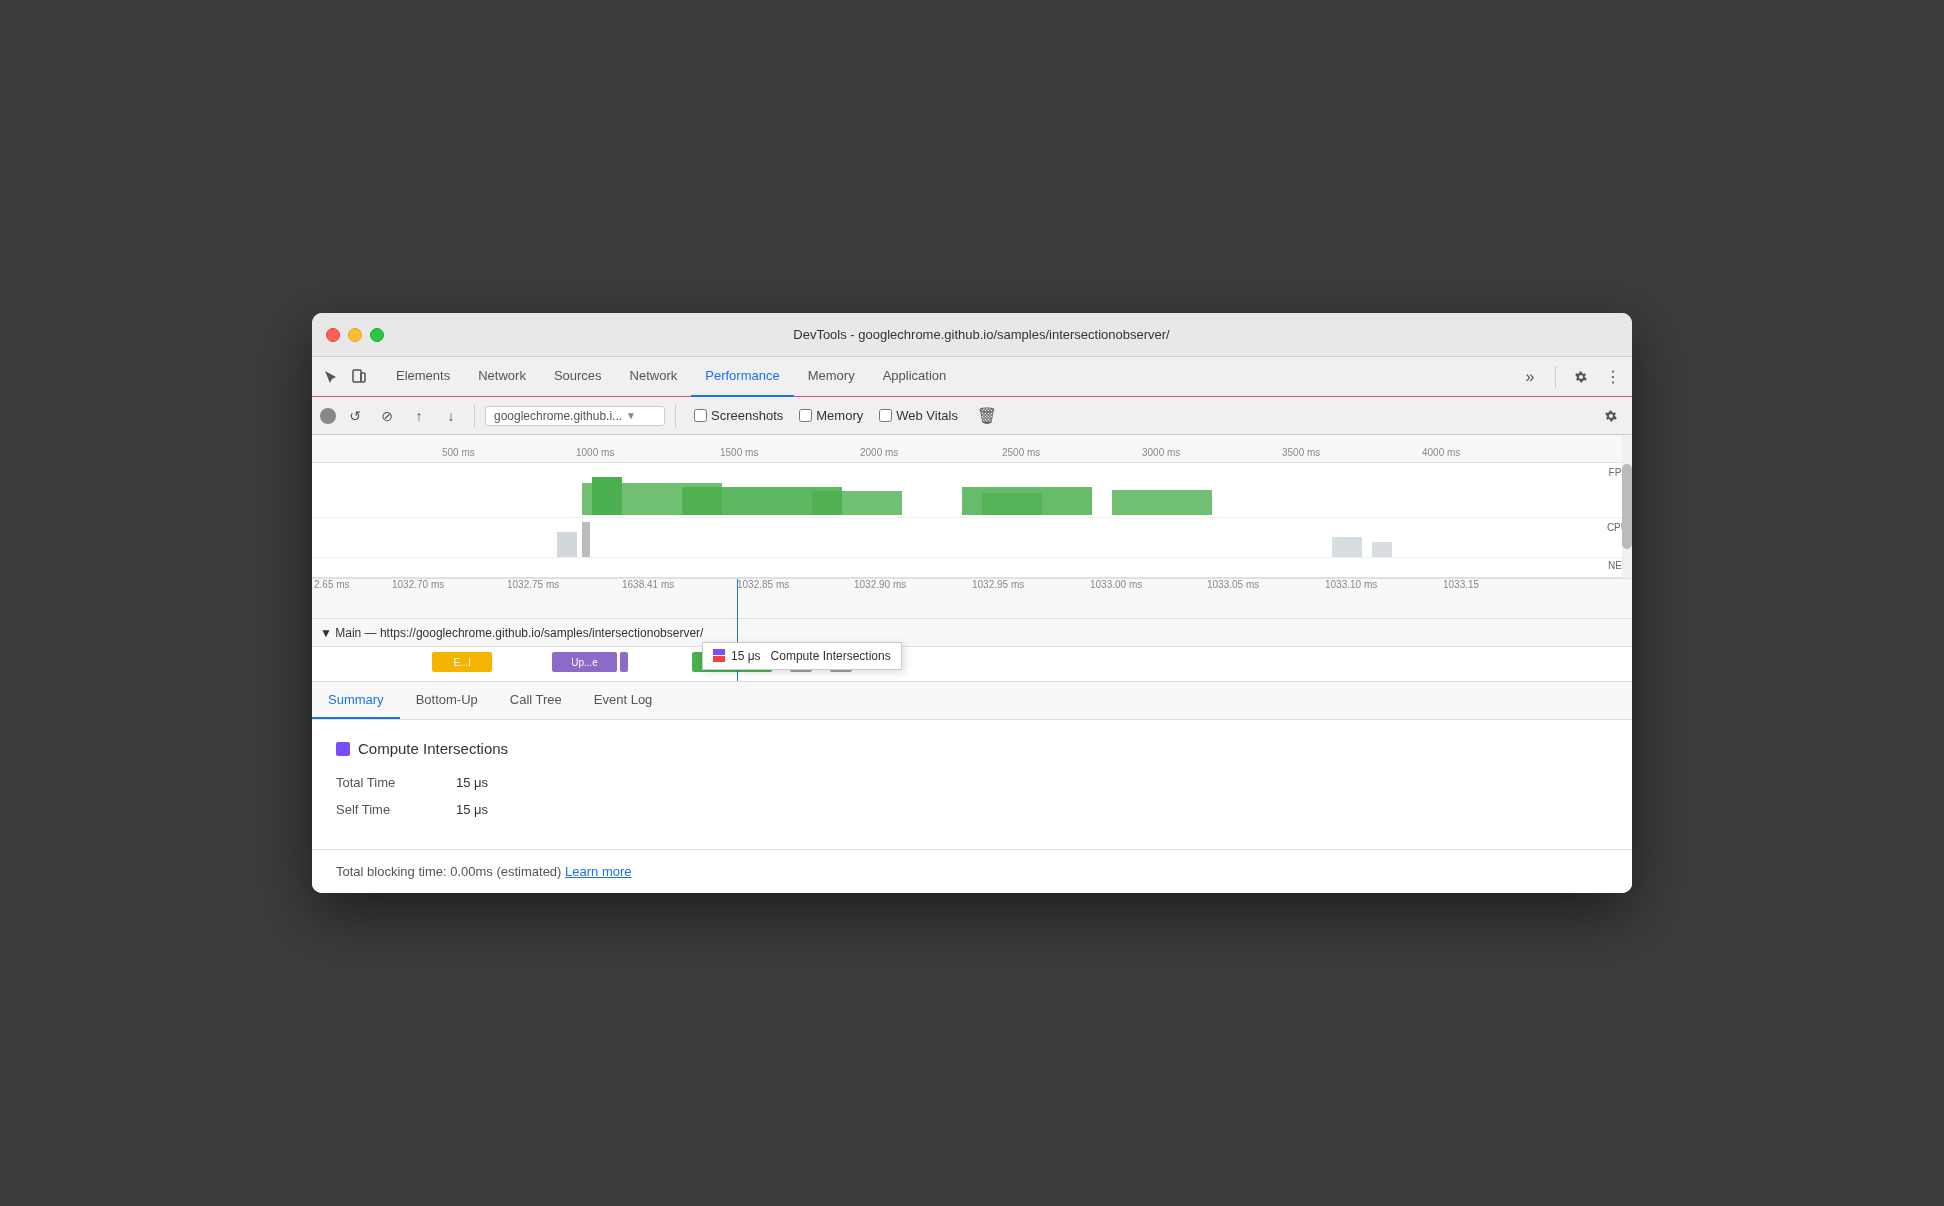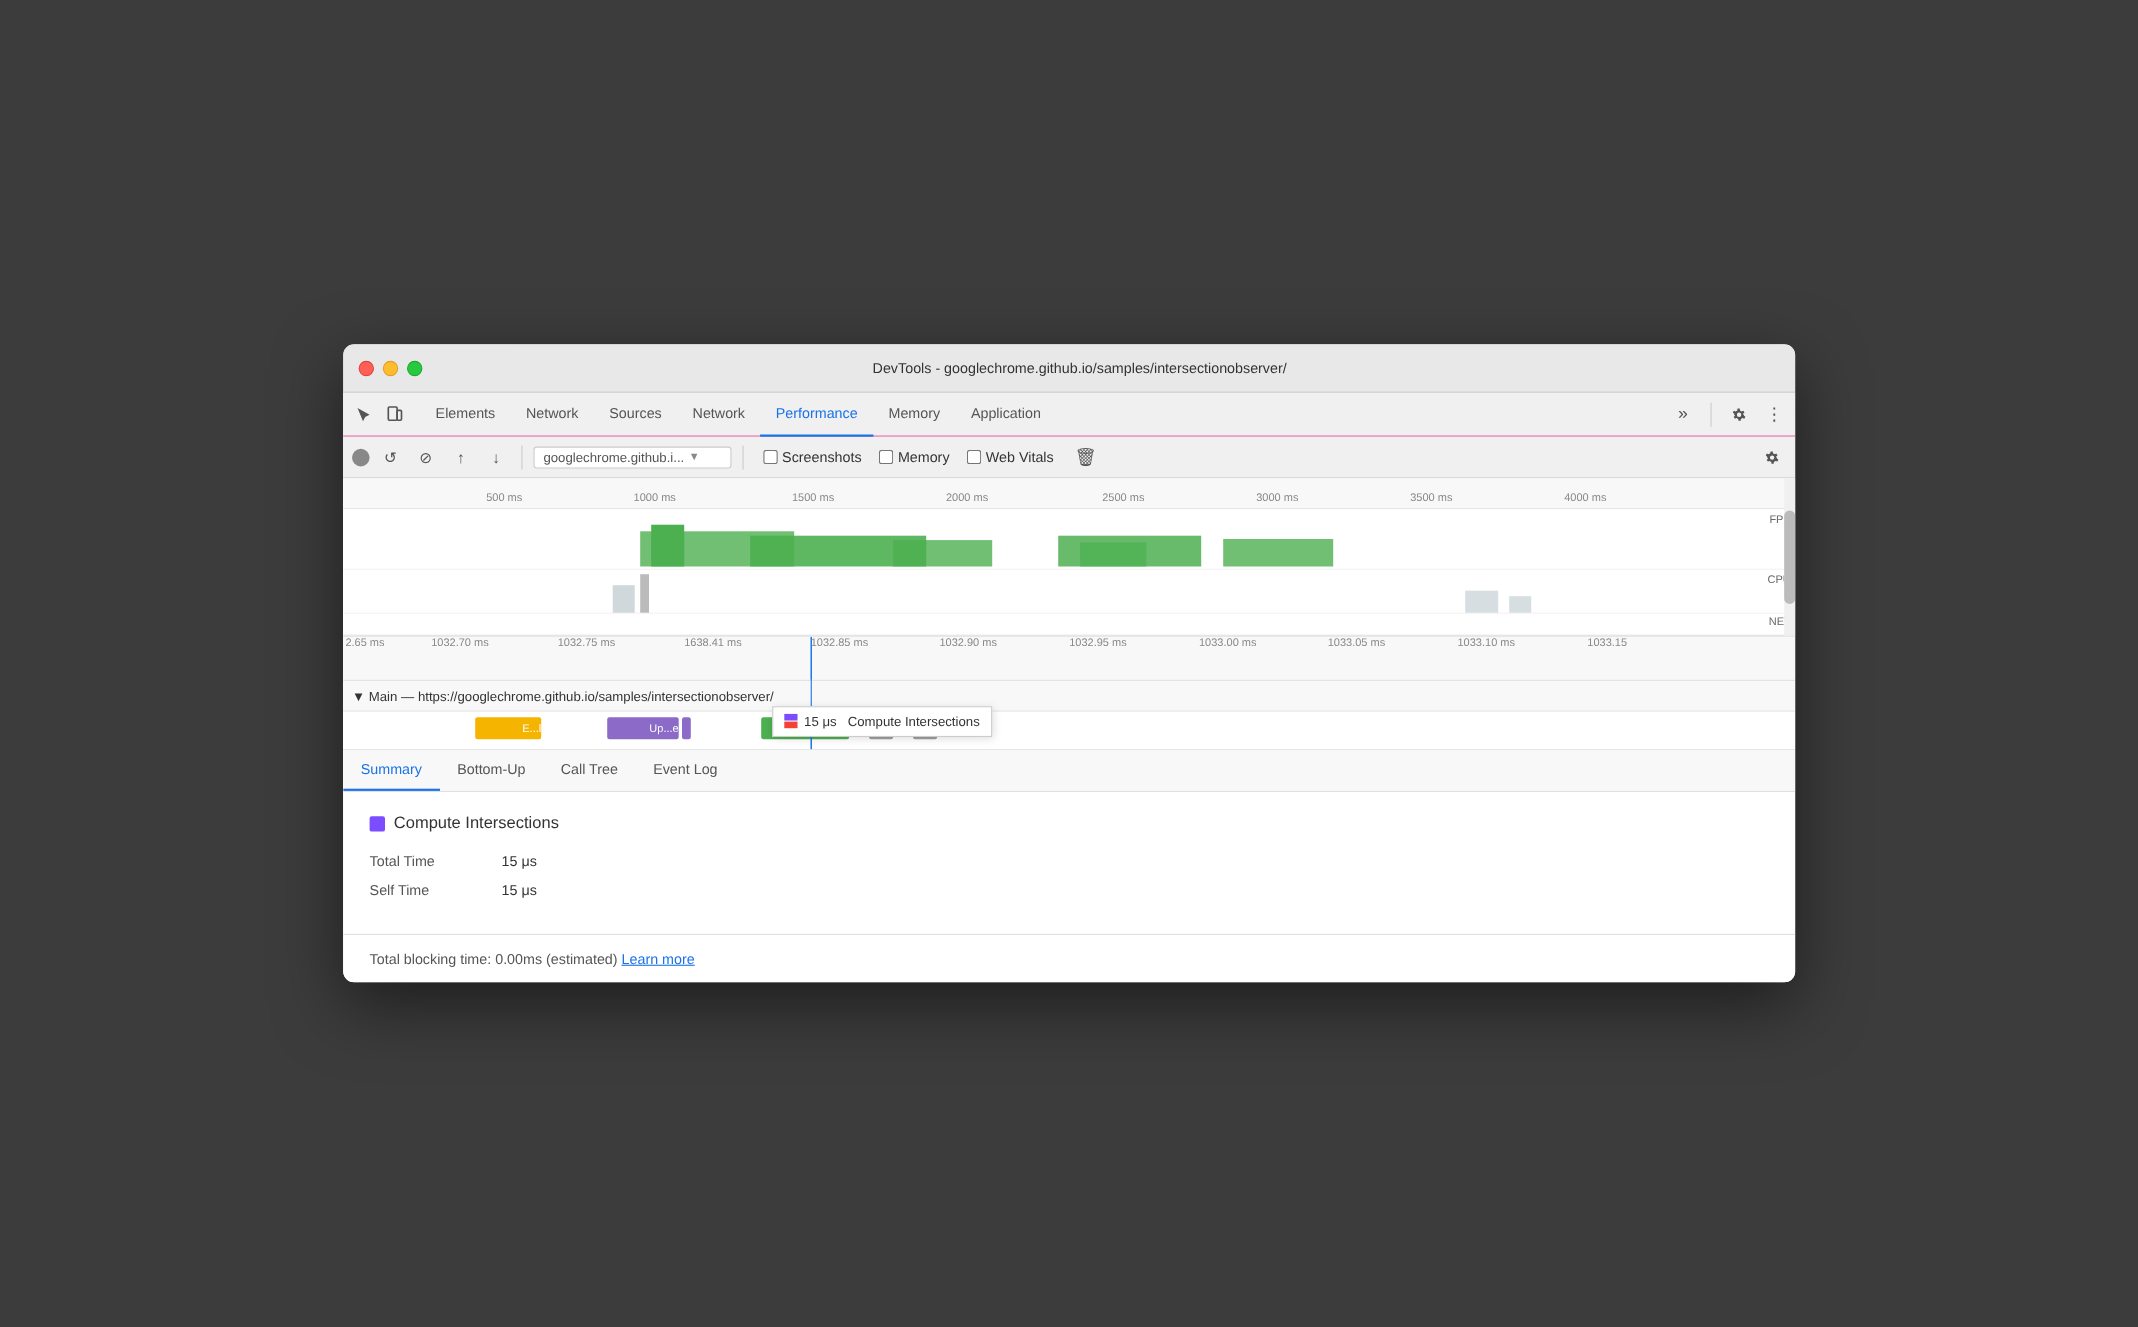--- a/index.html
+++ b/index.html
@@ -285,21 +285,21 @@
       background: #fff;
       position: relative;
     }
     .event-block {
       position: absolute;
       height: 20px;
       top: 5px;
       border-radius: 2px;
       display: flex;
       align-items: center;
-      justify-content: flex-end;
+      justify-content: center;
       font-size: 10px;
       color: #fff;
       overflow: hidden;
       white-space: nowrap;
     }
     
     .tooltip {
       position: absolute;
       background: #fff;
       border: 1px solid #ccc;

